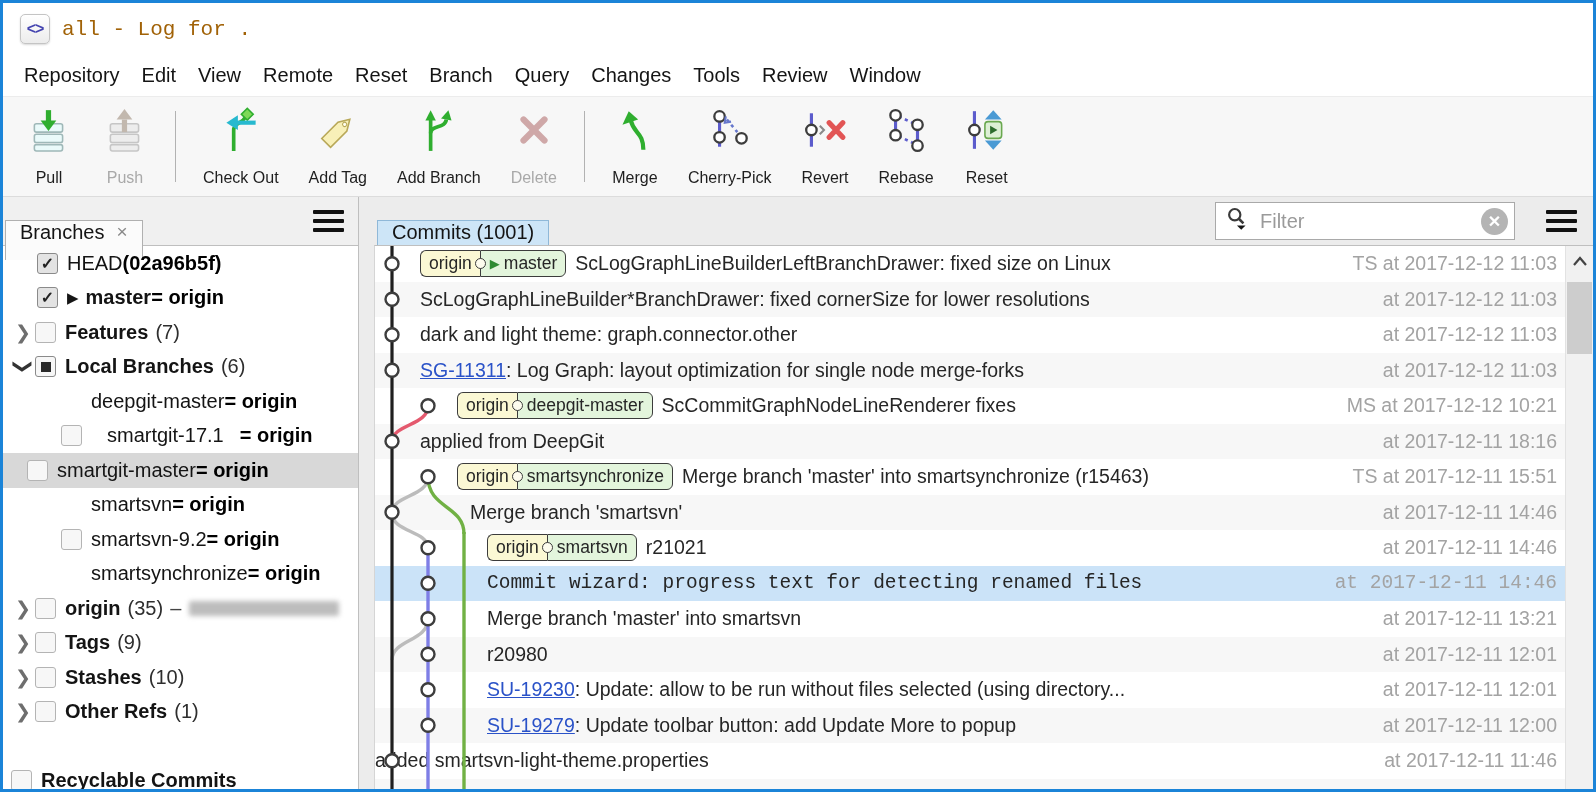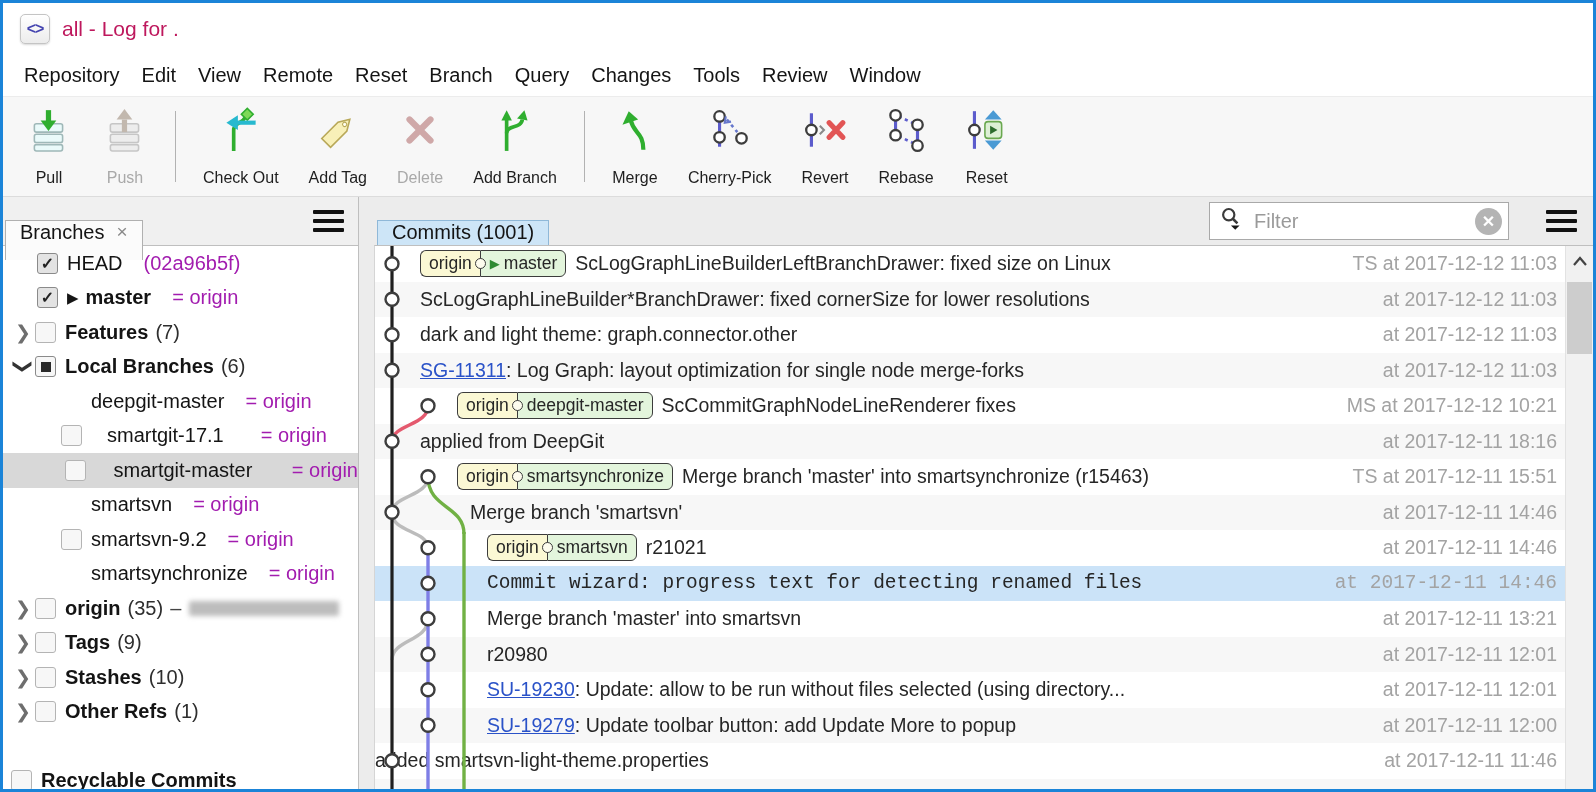--- a/index.html
+++ b/index.html
@@ -8,21 +8,21 @@
   .window { width:1596px; height:792px; border:3px solid #1b84d8; background:#f0f0f0;
             display:flex; flex-direction:column; position:relative; }
 
   
   .titlebar { height:52px; background:#fff; display:flex; align-items:center;
               padding-left:17px; gap:12px; flex:none; }
   .appicon { width:30px; height:30px; border:1px solid #c4c4c4; border-radius:5px;
              background:linear-gradient(#ffffff,#ececec); display:flex; align-items:center;
              justify-content:center; font-weight:800; font-size:16px; color:#4545b0;
              letter-spacing:-1px; box-shadow:0 1px 2px rgba(0,0,0,.15); }
-  .apptitle { font-size:21px; color:#be185d; }
+  .apptitle { font-size:21px; color:#a16207;font-family:Liberation Mono, monospace; }
 
   
   .menubar { height:42px; background:#fff; display:flex; align-items:center;
              padding-left:10px; flex:none; border-bottom:1px solid #ececec; }
   .menu-item { font-size:20px; color:#141414; padding:6px 11px; white-space:nowrap; }
 
   
   .toolbar { height:100px; background:#f7f7f7; border-bottom:1px solid #dcdcdc;
              display:flex; align-items:stretch; padding-left:8px; flex:none; }
   .tbtn { display:flex; flex-direction:column; align-items:center; justify-content:flex-end;
@@ -59,30 +59,30 @@
         font-size:16px; font-weight:bold; }
   .cb-checked   { background:#e3e3e3; border:1.3px solid #8a8a8a; color:#222; }
   .cb-checked::after { content:"✓"; }
   .cb-unchecked { background:#f7f7f7; border:1.3px solid #b4b4b4; }
   .cb-partial   { background:#f7f7f7; border:1.3px solid #8a8a8a; }
   .cb-partial::after { content:""; width:10px; height:10px; background:#2a2a2a; }
   .marker { color:#151515; font-size:15px; margin-right:7px; }
   .tname { color:#141414; }
   .tname.bold { font-weight:bold; }
   .tcount { margin-left:7px; color:#2e2e2e; }
-  .teq { margin-left:21px; color:#a21caf; }
+  .teq { margin-left:0; color:#000000;font-weight:bold; }
   .tdash { margin-left:7px; color:#444; }
   .redacted { display:inline-block; width:150px; height:15px; margin-left:8px;
               background:#bdbdbd; filter:blur(2.5px); border-radius:2px; }
 
   
   .splitter { width:15px; flex:none; background:#ececec; }
   .right-panel { flex:1; display:flex; flex-direction:column; min-width:0; }
   .tab-commits { background:#cde5f7; border:1px solid #8fb8d8; border-bottom:none; margin-left:3px; }
-  .filterbox { position:absolute; right:84px; top:5px; width:300px; height:38px;
+  .filterbox { position:absolute; right:78px; top:5px; width:300px; height:38px;
                background:#fff; border:1px solid #a9a9a9; display:flex; align-items:center;
                padding:0 6px 0 9px; gap:9px; }
   .filter-ph { flex:1; font-size:20px; color:#9a9a9a; }
   .filter-clear { width:27px; height:27px; border-radius:50%; background:#b4b4b4; color:#fff;
                   font-size:16px; font-weight:bold; display:flex; align-items:center;
                   justify-content:center; flex:none; }
 
   .commit-list { flex:1; background:#fff; border-top:1px solid #bfbfbf;
                  border-left:1px solid #d5d5d5; position:relative; overflow:hidden; }
   .crow { height:35.5px; margin-right:28px; display:flex; align-items:center;
@@ -174,38 +174,38 @@
         <span class="ticon">
           <svg width="46" height="46" viewBox="0 0 44 44">
             <g transform="rotate(-45 22 23)">
               <path d="M6 17 H28 L38 23 L28 29 H6 Z" fill="#f8f0b8" stroke="#b8a858" stroke-width="1.5"></path>
               <circle cx="31" cy="23" r="2" fill="#fffef0" stroke="#b8a858"></circle>
             </g>
           </svg>
         </span>
         <span class="tlabel">Add Tag</span>
       </div>
-      <div class="tbtn disabled">
-        <span class="ticon">
-          <svg width="46" height="46" viewBox="0 0 44 44">
-            <path d="M12 12 L32 32 M32 12 L12 32" stroke="#cfa8a8" stroke-width="6" stroke-linecap="round"></path>
-          </svg>
-        </span>
-        <span class="tlabel">Delete</span>
-      </div>
       <div class="tbtn">
         <span class="ticon">
           <svg width="46" height="46" viewBox="0 0 44 44">
             <path d="M14 42 V12" stroke="#2fae2f" stroke-width="3.5" fill="none"></path>
             <path d="M9 13 L14 3 L19 13 Z" fill="#2fae2f"></path>
             <path d="M14 25 C14 17 28 21 29 12" stroke="#2fae2f" stroke-width="3.5" fill="none"></path>
             <path d="M24 11 L31 3 L34 13 Z" fill="#2fae2f"></path>
           </svg>
         </span>
         <span class="tlabel">Add Branch</span>
+      </div>
+      <div class="tbtn disabled">
+        <span class="ticon">
+          <svg width="46" height="46" viewBox="0 0 44 44">
+            <path d="M12 12 L32 32 M32 12 L12 32" stroke="#cfa8a8" stroke-width="6" stroke-linecap="round"></path>
+          </svg>
+        </span>
+        <span class="tlabel">Delete</span>
       </div>
       <div class="tsep"></div>
       <div class="tbtn">
         <span class="ticon">
           <svg width="46" height="46" viewBox="0 0 44 44">
             <path d="M30 41 C30 24 21 26 18 13" stroke="#2fae2f" stroke-width="4" fill="none"></path>
             <path d="M10 17 L16 4 L25 12 Z" fill="#2fae2f"></path>
           </svg>
         </span>
         <span class="tlabel">Merge</span>
@@ -304,21 +304,21 @@
           <div class="trow" style="padding-left: 58px;">
             <span class="cb cb-checked-red"></span>
             <span class="tname">deepgit-master</span>
             <span class="teq">= origin</span>
           </div>
           <div class="trow" style="padding-left: 58px; gap: 16px;">
             <span class="cb cb-unchecked"></span>
             <span class="tname">smartgit-17.1</span>
             <span class="teq">= origin</span>
           </div>
-          <div class="trow sel" style="padding-left: 62px; justify-content: space-between;">
+          <div class="trow sel" style="padding-left: 24px;">
             <span class="cb cb-unchecked"></span>
             <span class="tname">smartgit-master</span>
             <span class="teq">= origin</span>
           </div>
           <div class="trow" style="padding-left: 58px;">
             <span class="cb cb-checked-purple"></span>
             <span class="tname">smartsvn</span>
             <span class="teq">= origin</span>
           </div>
           <div class="trow" style="padding-left: 58px;">

